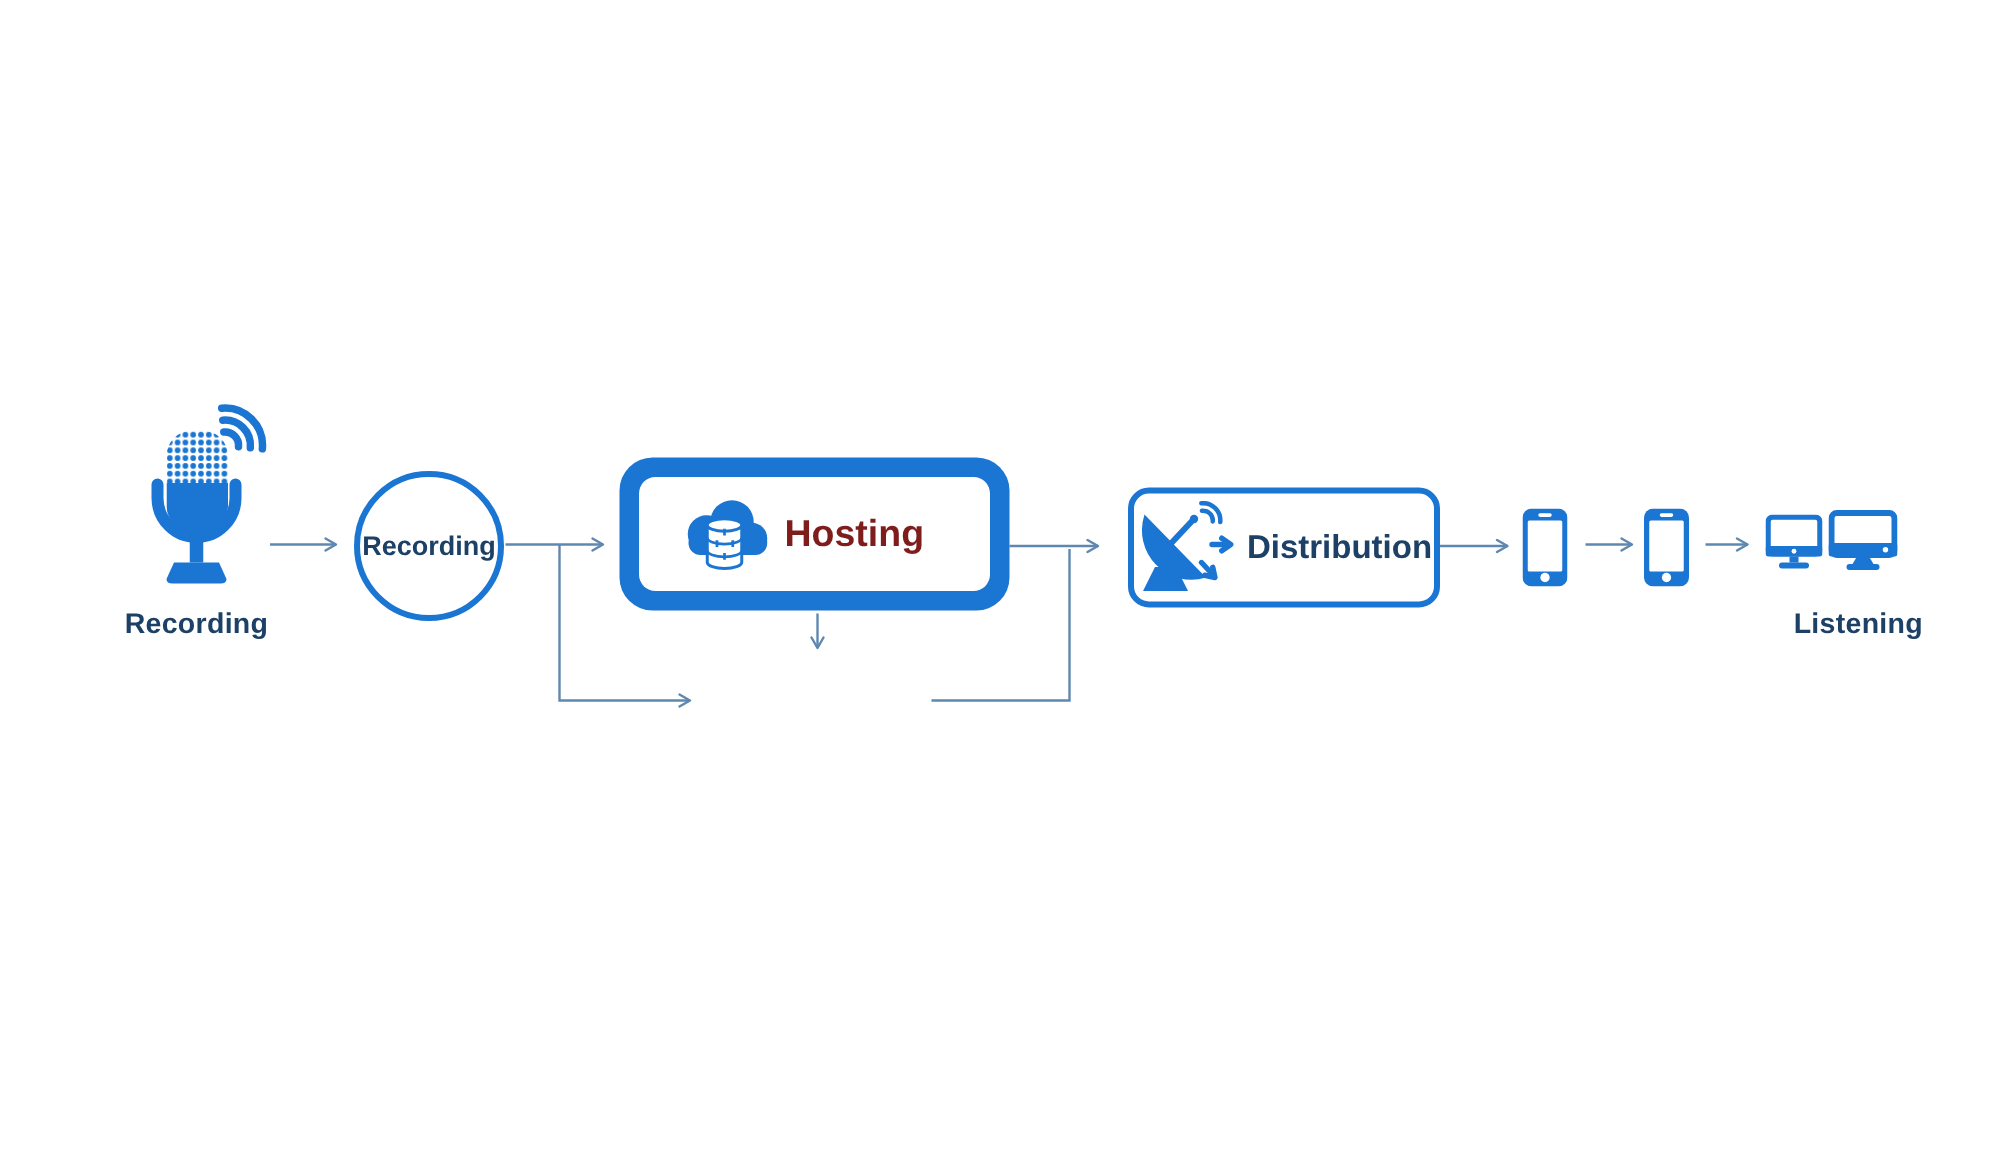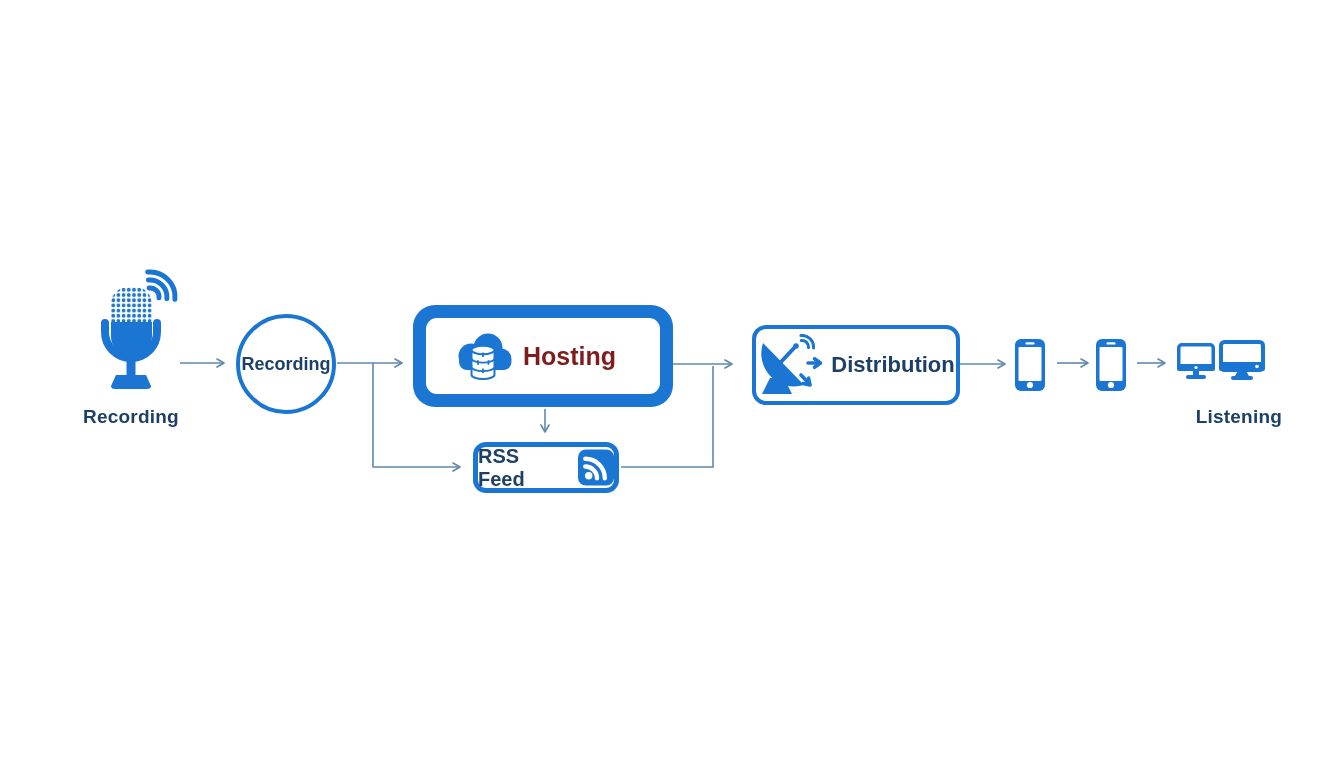--- a/index.html
+++ b/index.html
@@ -115,31 +115,20 @@
           <path d="M31,23.5 v4.5"></path>
           <path d="M26,31.2 v4.5"></path>
           <path d="M36.5,31.2 v4.5"></path>
           <path d="M31,39.6 v4.5"></path>
         </g>
       </svg>
       <span class="hosting-text">Hosting</span>
     </div>
   </div>
 
-  <div class="rss-box">
-    <span class="rss-text">RSS Feed</span>
-    <svg width="37" height="37" viewBox="0 0 37 37">
-      <rect x="0" y="0" width="37" height="37" rx="8" fill="#1b75d2"></rect>
-      <circle cx="11" cy="27" r="3.8" fill="#ffffff"></circle>
-      <g fill="none" stroke="#ffffff" stroke-width="4.5" stroke-linecap="round">
-        <path d="M7.5,17.5 A12,12 0 0 1 19.5,29.5"></path>
-        <path d="M7.5,9.5 A20,20 0 0 1 27.5,29.5"></path>
-      </g>
-    </svg>
-  </div>
 
   <div class="dist-box">
     <svg width="72" height="62" viewBox="0 0 72 62">
       <path d="M6,9 A33,33 0 0 0 47,51 Z" fill="#1b75d2"></path>
       <path d="M23,29 L38,13" stroke="#1b75d2" stroke-width="4" stroke-linecap="round"></path>
       <circle cx="39" cy="12" r="2.8" fill="#1b75d2"></circle>
       <g fill="none" stroke="#1b75d2" stroke-width="3" stroke-linecap="round">
         <path d="M44.3,6.5 A6.5,6.5 0 0 1 51.5,13.6"></path>
         <path d="M43.9,1.5 A11.5,11.5 0 0 1 56.5,14"></path>
       </g>

